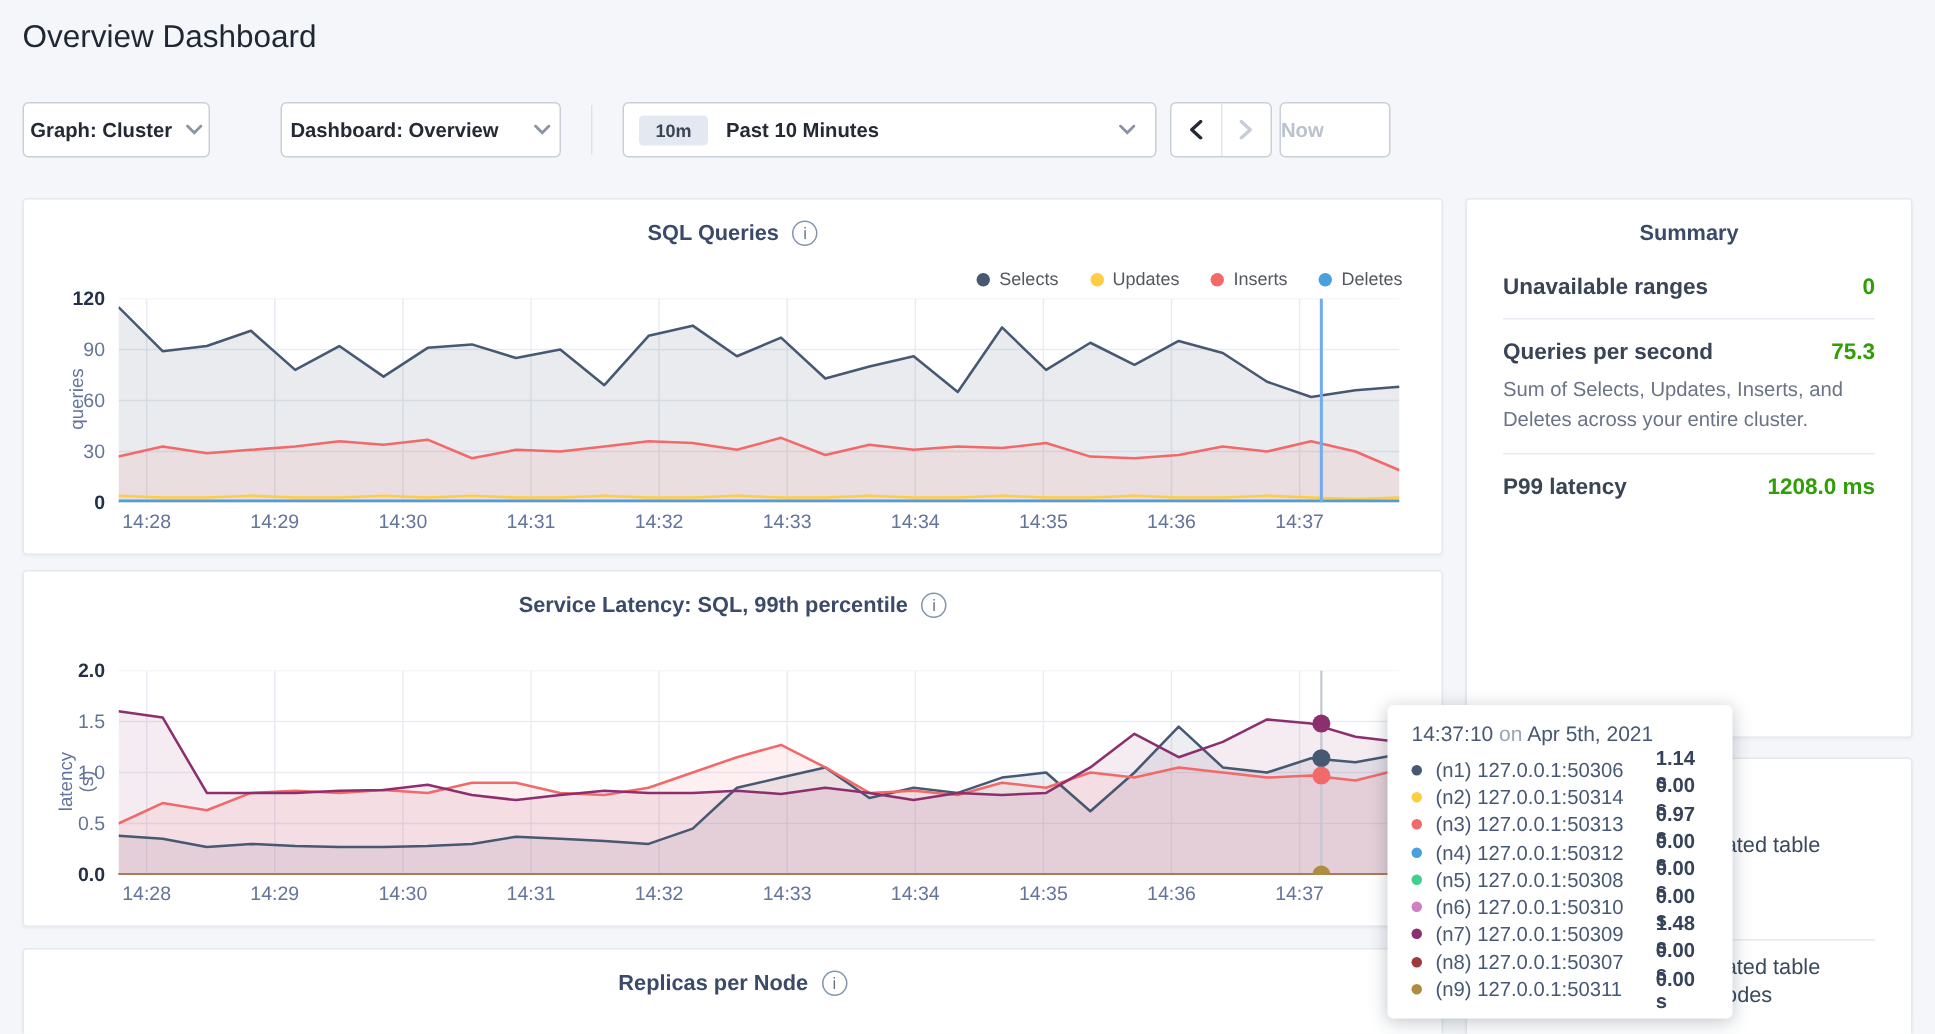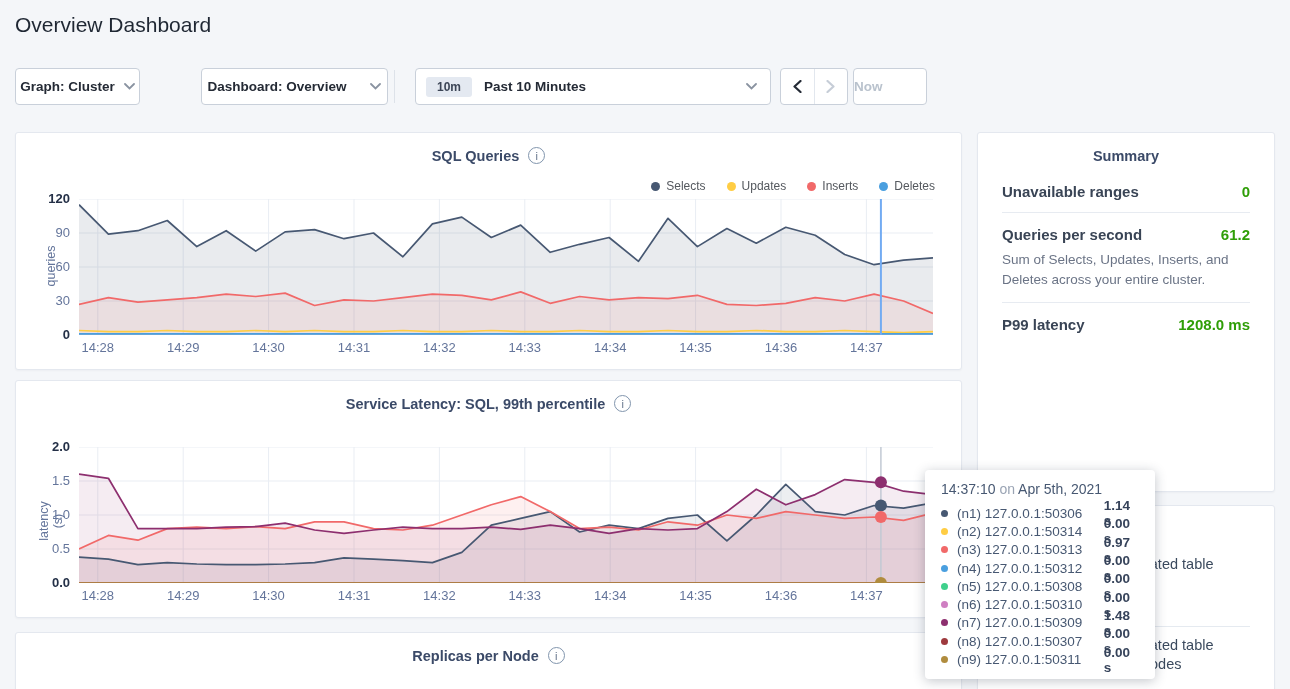--- a/index.html
+++ b/index.html
@@ -9,21 +9,21 @@
     background:#f4f6f9;
     font-family:"Liberation Sans", sans-serif;
     color:#242a35;
   }
   .page-title { position:absolute; left:15px; top:13px; font-size:21px; font-weight:500; color:#1f2733; }
 
   
   .ctl { position:absolute; top:68px; height:37px; background:#fff; border:1px solid #c9d0da;
          border-radius:4px; display:flex; align-items:center; cursor:pointer; }
   .ctl-dd1 { left:15px;  width:125px; justify-content:center; gap:9px; }
-  .ctl-dd2 { left:201px; width:187px; justify-content:center; gap:24px; }
+  .ctl-dd2 { left:187px; width:187px; justify-content:center; gap:24px; }
   .ctl-label { font-size:13.5px; font-weight:700; color:#242a35; }
   .vdivider { position:absolute; left:394px; top:70px; width:1px; height:33px; background:#dde2e9; }
   .ctl-time { left:415px; width:356px; }
   .badge-10m { margin-left:10px; background:#e4e9f1; border-radius:3px; padding:3px 11px;
                font-size:12px; font-weight:700; color:#3c4556; }
   .time-label { margin-left:12px; font-size:13.5px; font-weight:700; }
   .time-chevron { position:absolute; right:13px; }
   .ctl-arrows { left:780px; width:68px; padding:0; }
   .arrow-half { width:33px; height:100%; display:flex; align-items:center; justify-content:center; }
   .arrow-sep { width:1px; height:100%; background:#e2e7ee; }
@@ -267,21 +267,21 @@
   <div class="sum-rows" id="summary-rows">
       <div class="sum-row">
         <div class="sum-head">
           <span class="sum-label">Unavailable ranges</span>
           <span class="sum-value">0</span>
         </div>
       </div>
       <div class="sum-row">
         <div class="sum-head">
           <span class="sum-label">Queries per second</span>
-          <span class="sum-value">61.2</span>
+          <span class="sum-value">75.3</span>
         </div>
         <div class="sum-desc">Sum of Selects, Updates, Inserts, and Deletes across your entire cluster.</div>
       </div>
       <div class="sum-row">
         <div class="sum-head">
           <span class="sum-label">P99 latency</span>
           <span class="sum-value">1208.0 ms</span>
         </div>
       </div>
     </div>

